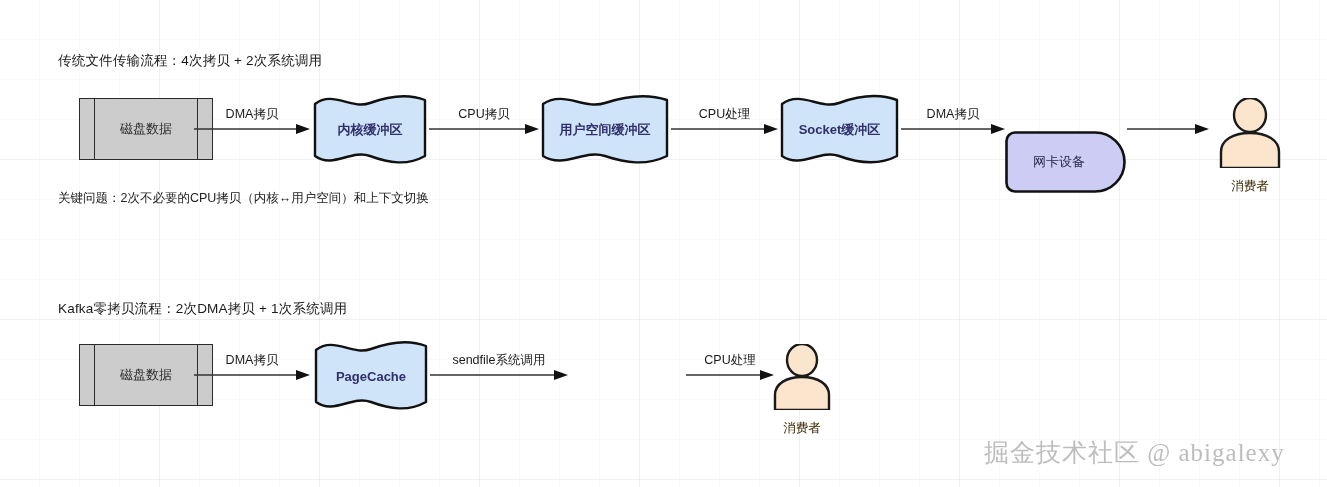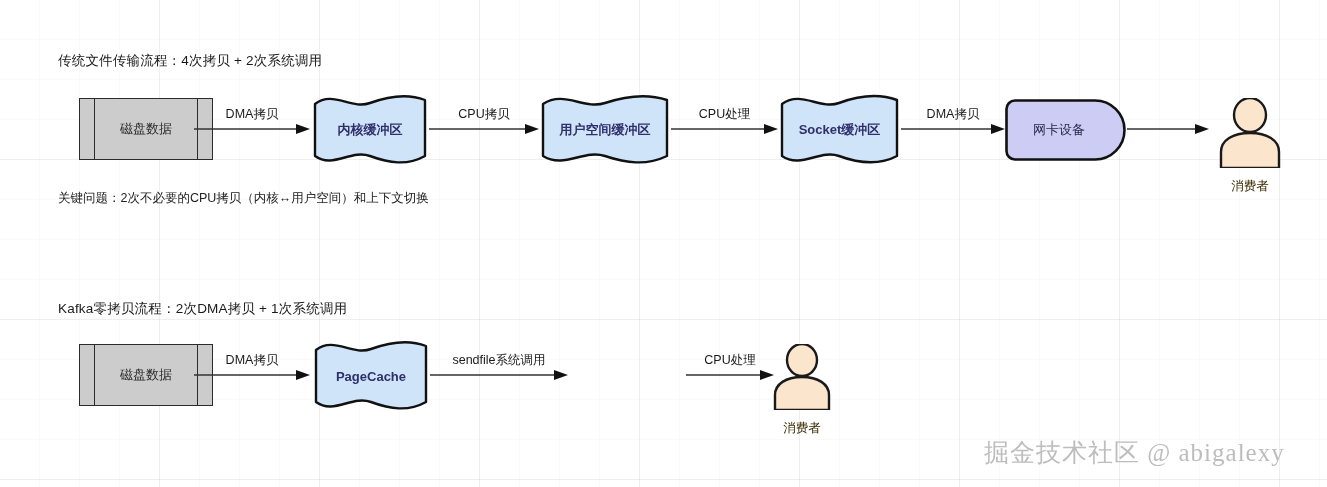--- a/index.html
+++ b/index.html
@@ -69,21 +69,21 @@
     left: 0; right: 0;
     top: 50%;
     transform: translateY(-50%);
     text-align: center;
     font-size: 13px;
     color: #2f2f6b;
     pointer-events: none;
   }
 
   
-  .dshape { position: absolute; }
+  .dshape { position: absolute; margin-top: 32px; }
   .dshape svg { display: block; }
   .dshape .lbl {
     position: absolute;
     left: 0; right: 14px;
     top: 50%;
     transform: translateY(-50%);
     text-align: center;
     font-size: 13px;
     color: #2b2b4d;
     pointer-events: none;

